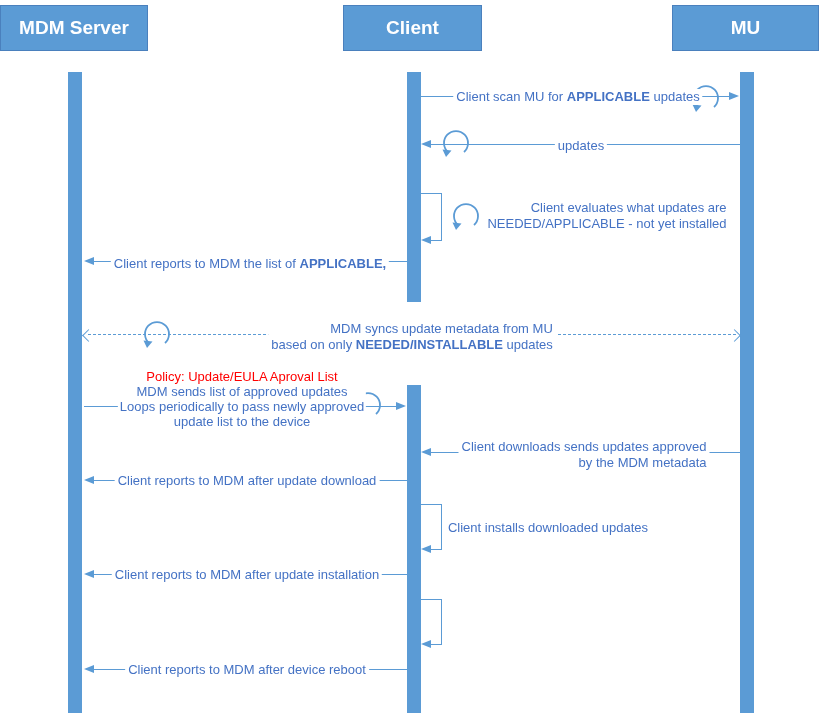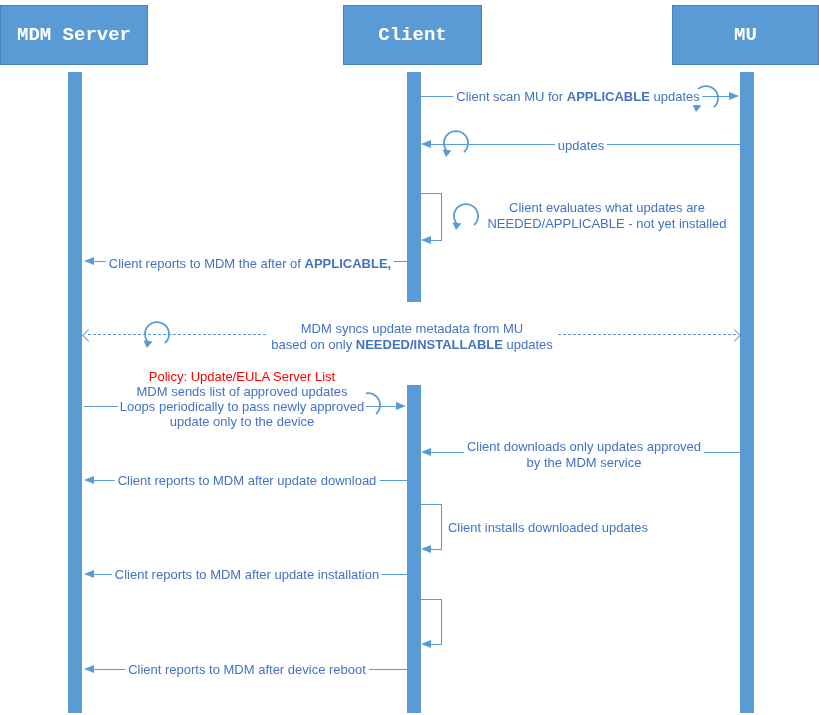--- a/index.html
+++ b/index.html
@@ -1,38 +1,38 @@
 <!DOCTYPE html>
 <html style="--actor-fill: #5B9BD5; --line: #5B9BD5; --message-text: #4472C4; --policy-text: #FF0000;"><head>
 <meta charset="utf-8">
 <style>
   :root{
     --actor-fill:#5B9BD5; --line:#5B9BD5; --message-text:#4472C4; --policy-text:#FF0000;
   }
   html,body{margin:0;padding:0;background:#fff;}
   .stage{position:relative;width:819px;height:715px;background:#fff;overflow:hidden;
          font-family:"Liberation Sans",sans-serif;}
-  .actor{position:absolute;height:60px;top:5px;background:var(--actor-fill);
+  .actor{position:absolute;height:46px;top:5px;background:var(--actor-fill);
          border:1px solid #4a80bd;box-sizing:border-box;color:#fff;font-weight:bold;
-         font-size:19px;display:flex;align-items:center;justify-content:center;font-family:Liberation Mono, monospace;}
+         font-size:19px;display:flex;align-items:center;justify-content:center;}
   .bar{position:absolute;width:14px;background:var(--actor-fill);}
   .hl{position:absolute;height:0;border-top:1.5px solid var(--line);}
   .vl{position:absolute;width:0;border-left:1.5px solid var(--line);}
   .dash{border-top:1.6px dashed var(--line);}
   .ah{position:absolute;width:0;height:0;border-top:4.5px solid transparent;
       border-bottom:4.5px solid transparent;z-index:3;}
   .ah.l{border-right:10px solid var(--line);}
   .ah.r{border-left:10px solid var(--line);}
   .chev{position:absolute;width:8px;height:8px;z-index:3;}
   .chev.l{border-left:1.6px solid var(--line);border-bottom:1.6px solid var(--line);transform:rotate(45deg);}
   .chev.r{border-right:1.6px solid var(--line);border-top:1.6px solid var(--line);transform:rotate(45deg);}
   .loop{position:absolute;width:36px;height:36px;z-index:4;}
   .loop path{stroke:var(--line);fill:none;stroke-width:1.8px;}
   .loop polygon{fill:var(--line);}
-  .lbl{position:absolute;transform:translate(-50%,-50%);text-align:center;font-size:13px;
+  .lbl{position:absolute;transform:translate(-50%,-50%);text-align:right;font-size:13px;
        line-height:16px;color:var(--message-text);background:#fff;white-space:nowrap;
        padding:0 3px;z-index:5;}
   .mblock{position:absolute;transform:translateX(-50%);text-align:center;font-size:13px;
        line-height:15px;color:var(--message-text);background:#fff;white-space:nowrap;
        padding:0 2px;z-index:5;}
   .policy{color:var(--policy-text);}
   b{font-weight:bold;}
 </style>
 </head>
 <body>
@@ -77,21 +77,21 @@
       <polygon points="4.5,23.5 13.5,24.5 8,31"></polygon>
     </svg>
   <div class="lbl" style="left:607px;top:216px">
     <div><span>Client evaluates what updates are</span></div>
     <div><span>NEEDED/APPLICABLE - not yet installed</span></div>
   </div>
 
   <div class="hl" style="left:92px;top:261px;width:315px"></div>
   <div class="ah l" style="left:84px;top:257px"></div>
   <div class="lbl" style="left:250px;top:264px">
-    <div><span>Client reports to MDM the after of </span><b>APPLICABLE,</b><span></span></div>
+    <div><span>Client reports to MDM the list of </span><b>APPLICABLE,</b><span></span></div>
   </div>
 
   <div class="hl dash" style="left:88px;top:334px;width:648px"></div>
   <div class="chev l" style="left:84px;top:331px"></div>
   <div class="chev r" style="left:730px;top:331px"></div>
   <svg class="loop" style="left:139px;top:317px" viewBox="0 0 36 36">
     <path d="M26 26 A12 12 0 1 0 10 26"></path>
       <polygon points="4.5,23.5 13.5,24.5 8,31"></polygon>
     </svg>
   <div class="lbl" style="left:412px;top:337px">
@@ -99,31 +99,31 @@
     <div><span>based on only </span><b>NEEDED/INSTALLABLE</b><span> updates</span></div>
   </div>
 
   <div class="hl" style="left:84px;top:406px;width:314px"></div>
   <div class="ah r" style="left:396px;top:402px"></div>
   <svg class="loop" style="left:350px;top:388px" viewBox="0 0 36 36">
     <path d="M26 26 A12 12 0 1 0 10 26"></path>
       <polygon points="4.5,23.5 13.5,24.5 8,31"></polygon>
     </svg>
   <div class="mblock" style="left:242px;top:369px">
-    <div class="policy">Policy: Update/EULA Server List</div>
+    <div class="policy">Policy: Update/EULA Aproval List</div>
     <div><span>MDM sends list of approved updates</span></div>
     <div><span>Loops periodically to pass newly approved</span></div>
-    <div><span>update only to the device</span></div>
+    <div><span>update list to the device</span></div>
   </div>
 
   <div class="hl" style="left:429px;top:452px;width:311px"></div>
   <div class="ah l" style="left:421px;top:448px"></div>
   <div class="lbl" style="left:584px;top:455px">
-    <div><span>Client downloads only updates approved</span></div>
-    <div><span>by the MDM service</span></div>
+    <div><span>Client downloads sends updates approved</span></div>
+    <div><span>by the MDM metadata</span></div>
   </div>
 
   <div class="hl" style="left:92px;top:480px;width:315px"></div>
   <div class="ah l" style="left:84px;top:476px"></div>
   <div class="lbl" style="left:247px;top:481px">
     <div><span>Client reports to MDM after update download</span></div>
   </div>
 
   <div class="hl" style="left:421px;top:504px;width:21px"></div>
   <div class="vl" style="left:441px;top:504px;height:46px"></div>

